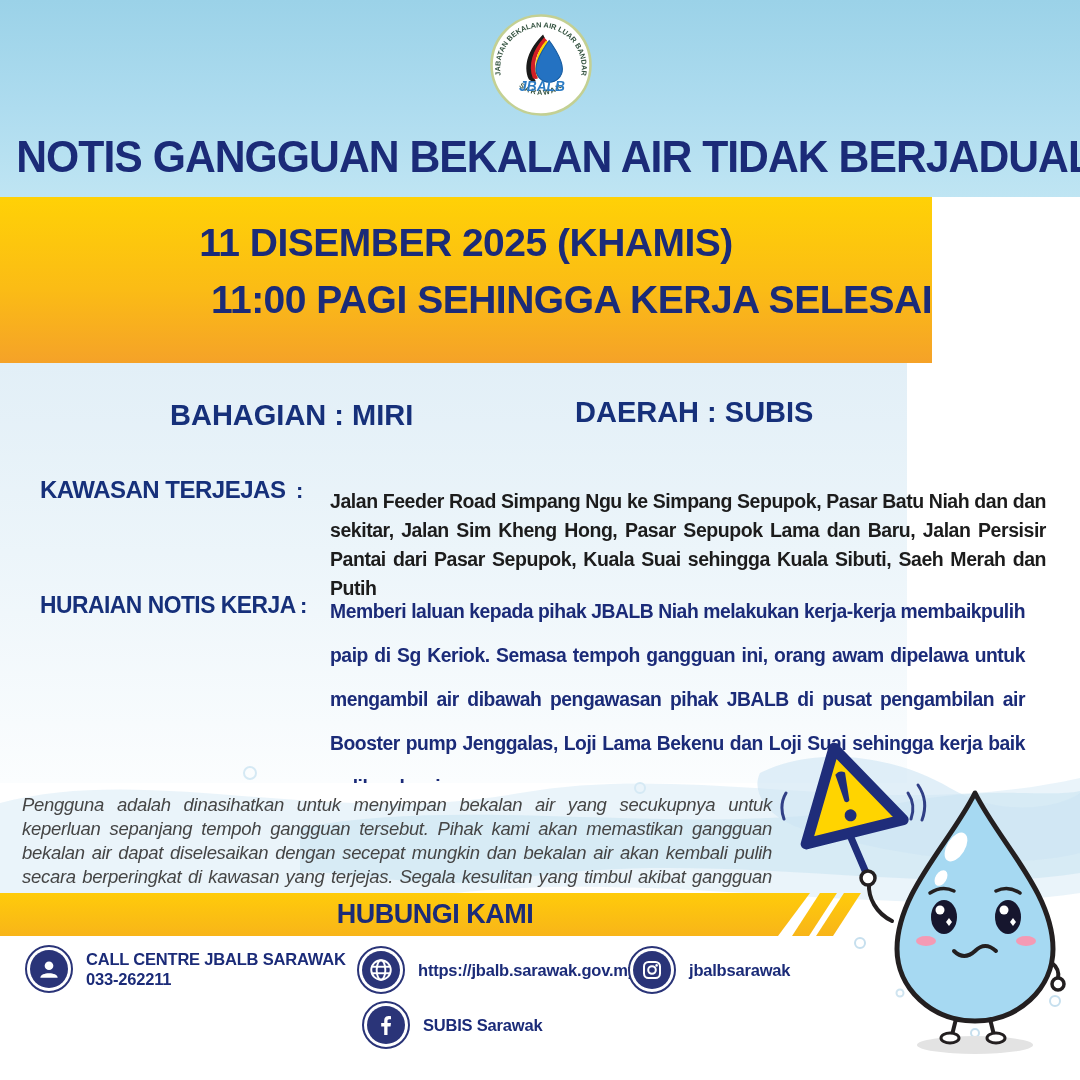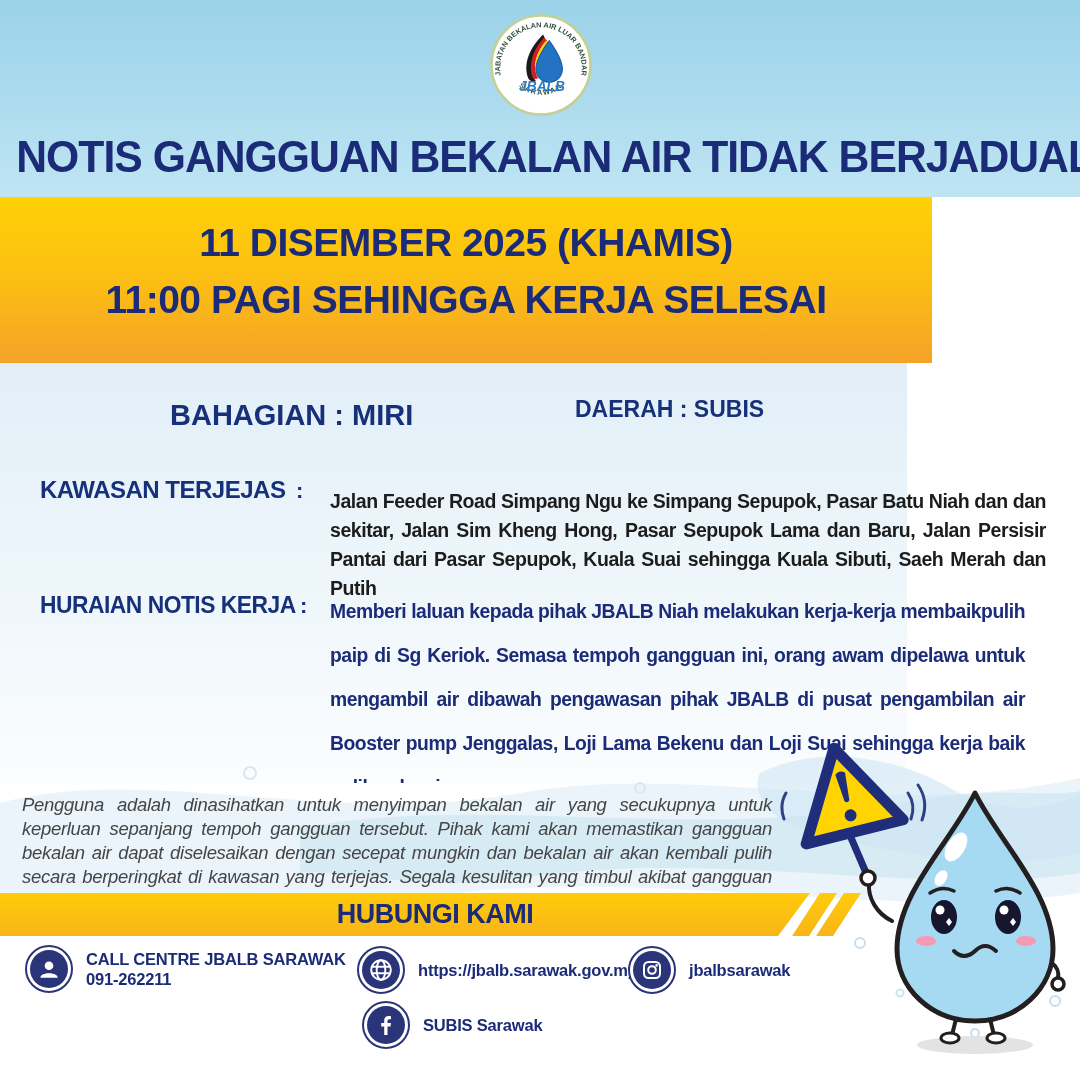--- a/index.html
+++ b/index.html
@@ -18,28 +18,28 @@
     text-align:center;font-size:44px;font-weight:700;color:#1b2b78;
     letter-spacing:-1px;transform:scaleX(.97);white-space:nowrap;
   }
   
   .sec-banner{
     position:absolute;left:0;top:197px;width:932px;height:166px;
     background:linear-gradient(180deg,#ffd106 0%,#fbbc15 55%,#f5a228 100%);
     color:#1b2b78;text-align:center;
   }
   .banner-line1{position:absolute;top:24px;width:100%;font-size:39px;font-weight:700;letter-spacing:-.5px;}
-  .banner-line2{position:absolute;top:81px;width:100%;font-size:39px;font-weight:700;letter-spacing:-.5px;}
+  .banner-line2{position:absolute;top:81px;width:100%;font-size:39px;font-weight:700;letter-spacing:-.5px;text-align:right;}
   
   .sec-content{
     position:absolute;left:0;top:363px;width:907px;height:420px;
     background:linear-gradient(180deg,#e2eff7 0%,#ecf5fa 45%,#fbfdfe 100%);
   }
   .region-bahagian{position:absolute;left:170px;top:36px;font-size:29px;font-weight:700;color:#16307a;}
-  .region-daerah{position:absolute;left:575px;top:33px;font-size:23px;font-weight:700;color:#16307a;}
+  .region-daerah{position:absolute;left:575px;top:33px;font-size:29px;font-weight:700;color:#16307a;}
   .lbl{position:absolute;font-size:24px;font-weight:700;color:#16307a;letter-spacing:-.5px;white-space:nowrap;}
   .lbl-kawasan{left:40px;top:113px;}
   .lbl-huraian{left:40px;top:228px;transform:scaleX(.95);transform-origin:left;}
   .colon{position:absolute;font-size:22px;font-weight:700;color:#16307a;}
   .colon-kawasan{left:296px;top:115px;}
   .colon-huraian{left:300px;top:230px;}
   .kawasan-text{
     position:absolute;left:330px;top:108px;width:716px;
     font-size:19.5px;font-weight:700;color:#1c1c1c;line-height:29px;
     text-align:justify;letter-spacing:-.45px;margin-top:16px;
@@ -163,21 +163,21 @@
       <span class="cicon">
         <span class="cicon-inner">
           <svg viewBox="0 0 24 24" width="26" height="26">
             <circle cx="12" cy="9" r="4" fill="#ffffff"></circle>
             <path d="M4,20 C4,14.5 20,14.5 20,20 Z" fill="#ffffff"></path>
           </svg>
         </span>
       </span>
       <span class="ctext">
         <span>CALL CENTRE JBALB SARAWAK</span><br>
-        <span>091-262211</span>
+        <span>033-262211</span>
       </span>
     </div>
 
     <div class="citem citem-web">
       <span class="cicon">
         <span class="cicon-inner">
           <svg viewBox="0 0 24 24" width="26" height="26">
             <circle cx="12" cy="12" r="9" fill="none" stroke="#ffffff" stroke-width="1.8"></circle>
             <ellipse cx="12" cy="12" rx="4" ry="9" fill="none" stroke="#ffffff" stroke-width="1.8"></ellipse>
             <line x1="3" y1="9" x2="21" y2="9" stroke="#ffffff" stroke-width="1.8"></line>

